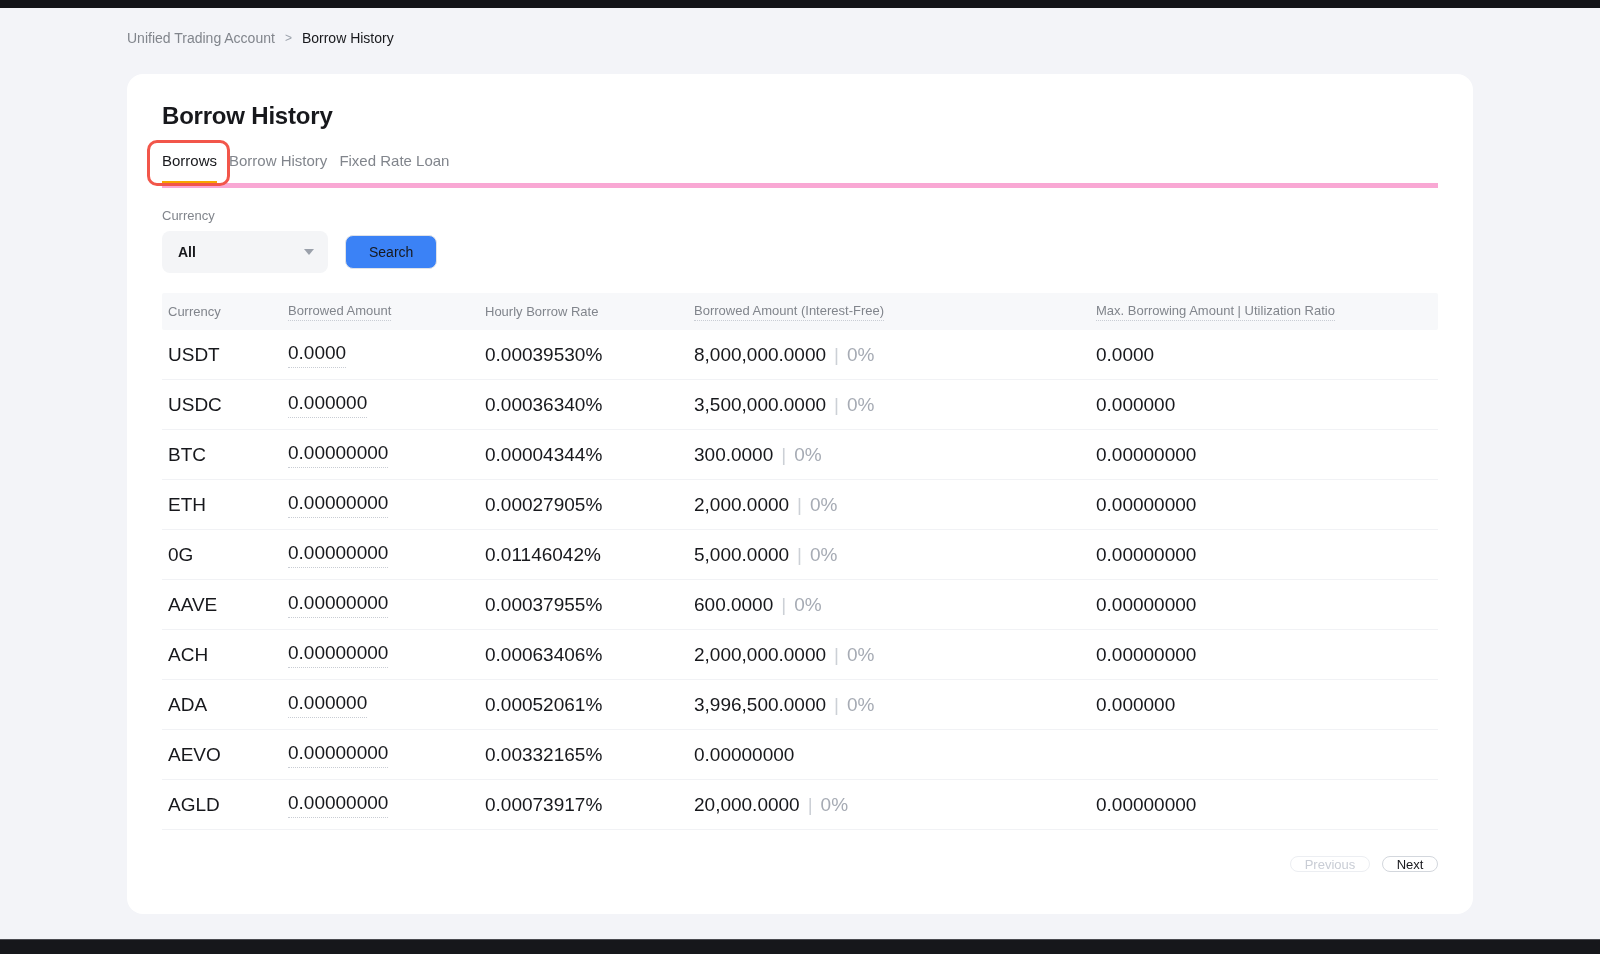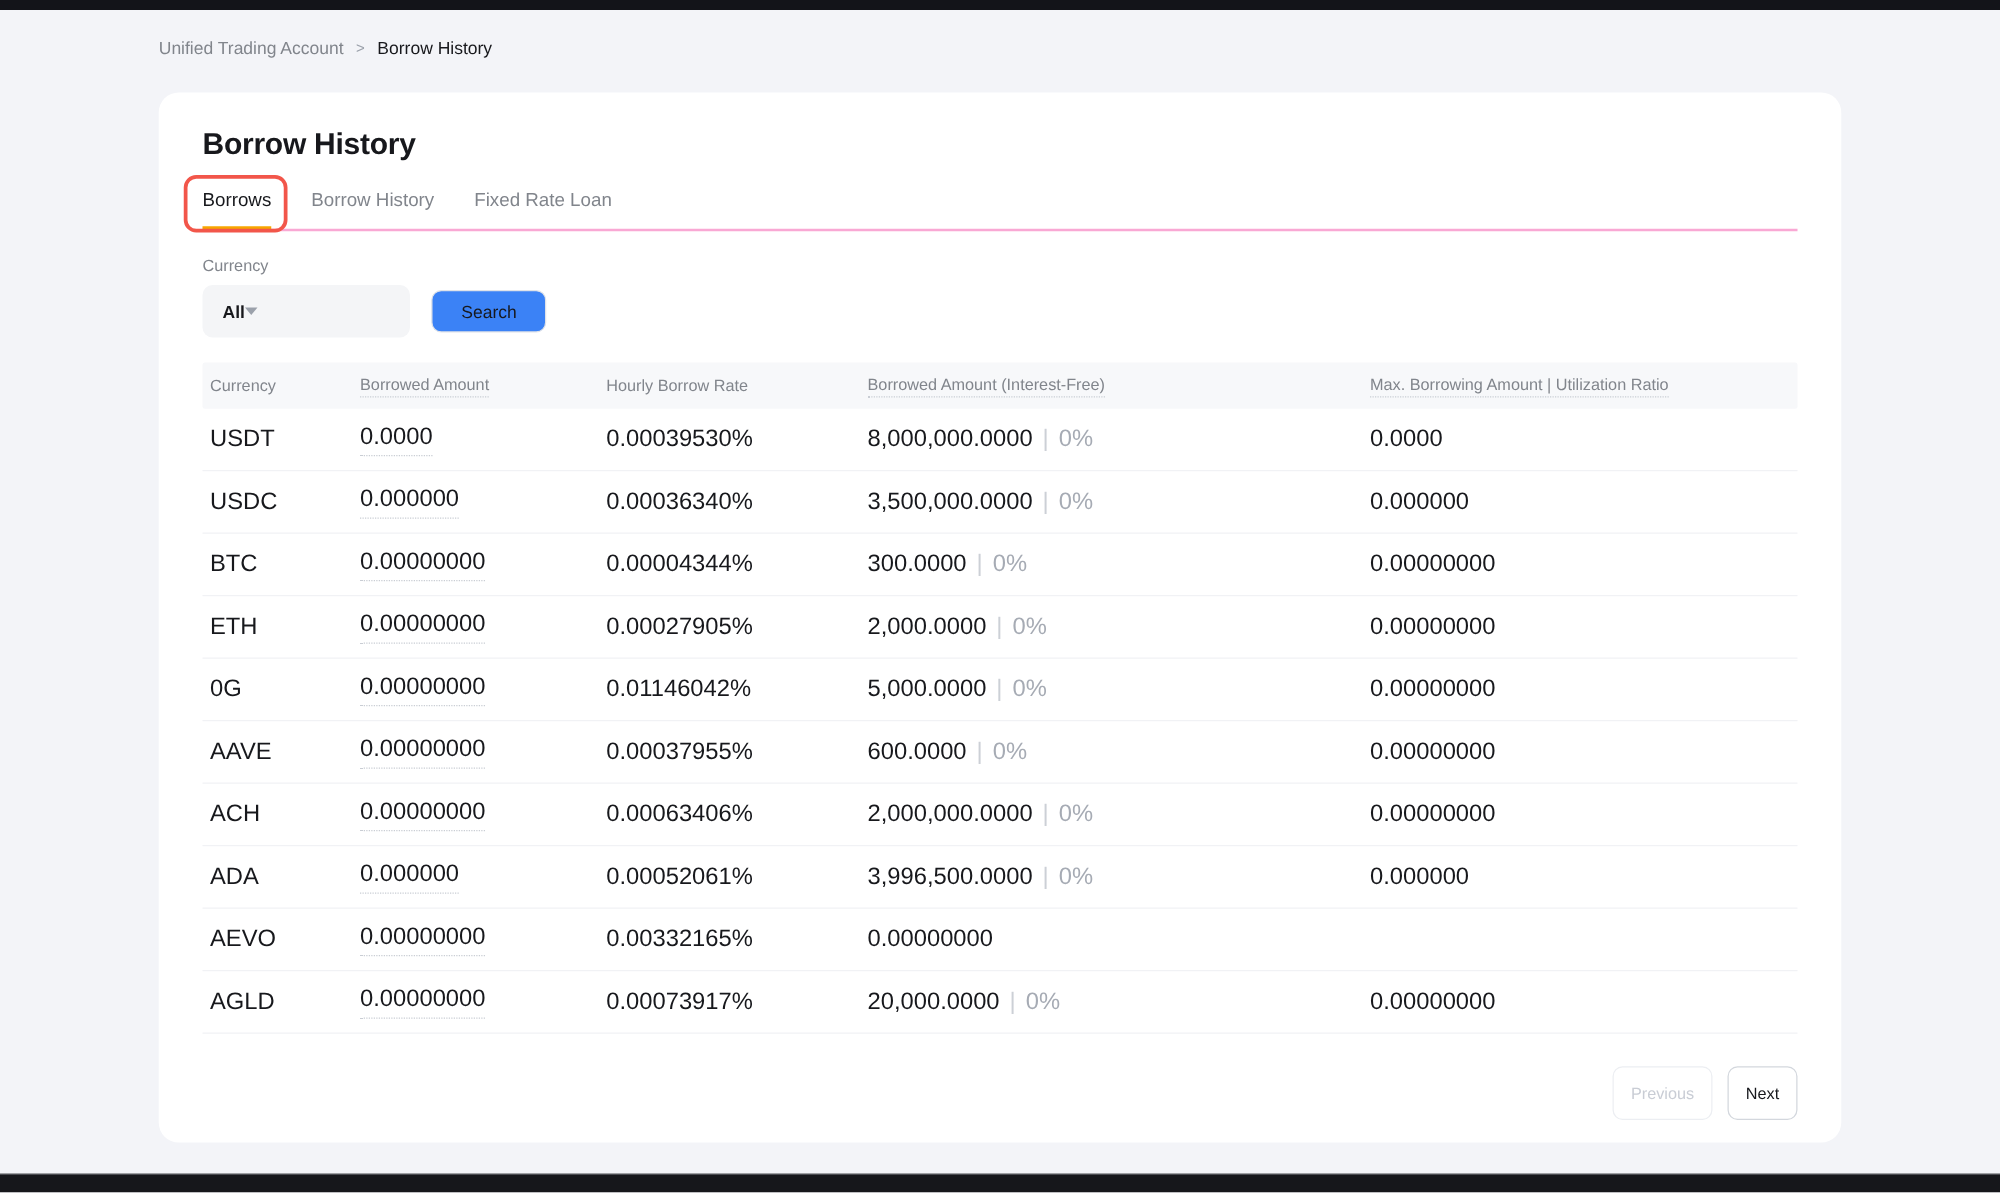--- a/index.html
+++ b/index.html
@@ -24,21 +24,21 @@
   .breadcrumb .sep { color: #9ba1ab; margin: 0 10px; font-size: 12px; }
   .breadcrumb .current { color: #17181c; font-weight: 500; }
   
   .card {
     margin: 28px 127px 0 127px; width: 1346px; height: 840px;
     background: #ffffff; border-radius: 16px; padding: 28px 35px;
   }
   .page-title { font-size: 24px; font-weight: 700; color: #17181c; letter-spacing: -0.2px; }
   
   .tabs {
-    margin-top: 16px; display: flex; gap: 32px; border-bottom: 2px solid #f9a8d4;
+    margin-top: 16px; display: flex; gap: 12px; border-bottom: 5px solid #f9a8d4;
   }
   .tab {
     position: relative; font-size: 15px; padding: 6px 0 14px 0;
     color: #81858c; cursor: pointer; white-space: nowrap;
   }
   .tab.active { color: #17181c; font-weight: 500; }
   .tab.active .underline {
     position: absolute; left: 0; right: 0; bottom: -1px; height: 3px;
     background: var(--accent, #f7a600);
   }
@@ -46,21 +46,21 @@
     position: absolute; left: -15px; right: -13px; top: -6px; bottom: -3px;
     border: 3px solid var(--annotation, #f2564a); border-radius: 10px;
     pointer-events: none;
   }
   
   .filters { margin-top: 20px; }
   .filter-label { font-size: 13px; color: #81858c; margin-bottom: 8px; }
   .filter-row { display: flex; gap: 17px; align-items: center; }
   .select {
     width: 166px; height: 42px; background: #f4f5f7; border-radius: 8px;
-    display: flex; align-items: center; justify-content: flex-start;
+    display: flex; align-items: center; justify-content: space-between;
     padding: 0 14px 0 16px; font-size: 14px; font-weight: 600; cursor: pointer;
   }
   .caret {
     width: 0; height: 0; border-left: 5px solid transparent;
     border-right: 5px solid transparent; border-top: 6px solid #9ba1ab;
   }
   .search-btn {
     height: 34px; padding: 1px 23px; background: #3b82f6; border: 1px solid #dfe2e8;
     border-radius: 8px; font-size: 14px; font-weight: 500; color: #17181c;
     font-family: inherit; cursor: pointer;
@@ -79,21 +79,21 @@
   .dotted-h { border-bottom: 1px dotted #c9cdd4; padding-bottom: 2px; }
   .t-row {
     height: 50px; border-bottom: 1px solid #f1f2f5; font-size: 19px; color: #17181c;
   }
   .dotted-v { border-bottom: 1px dotted #c9cdd4; padding-bottom: 3px; display: inline-block; }
   .pipe { color: #ccd0d6; margin: 0 8px; }
   .ratio { color: #a6abb4; }
   
   .pagination { margin-top: 26px; display: flex; justify-content: flex-end; gap: 12px; }
   .pg-btn {
-    height: 43px; border-radius: 8px; background: #fff; font-size: 13px;
+    height: 16px; border-radius: 8px; background: #fff; font-size: 13px;
     font-weight: 500; display: flex; align-items: center; justify-content: center;
     font-family: inherit; cursor: pointer;
   }
   .pg-btn.prev { width: 80px; border: 1px solid #eceef2; color: #c9cdd5; }
   .pg-btn.next { width: 56px; border: 1px solid #d3d7dd; color: #17181c; text-align: center; }
 </style>
 </head>
 <body>
 
 <div class="top-bar"></div>

